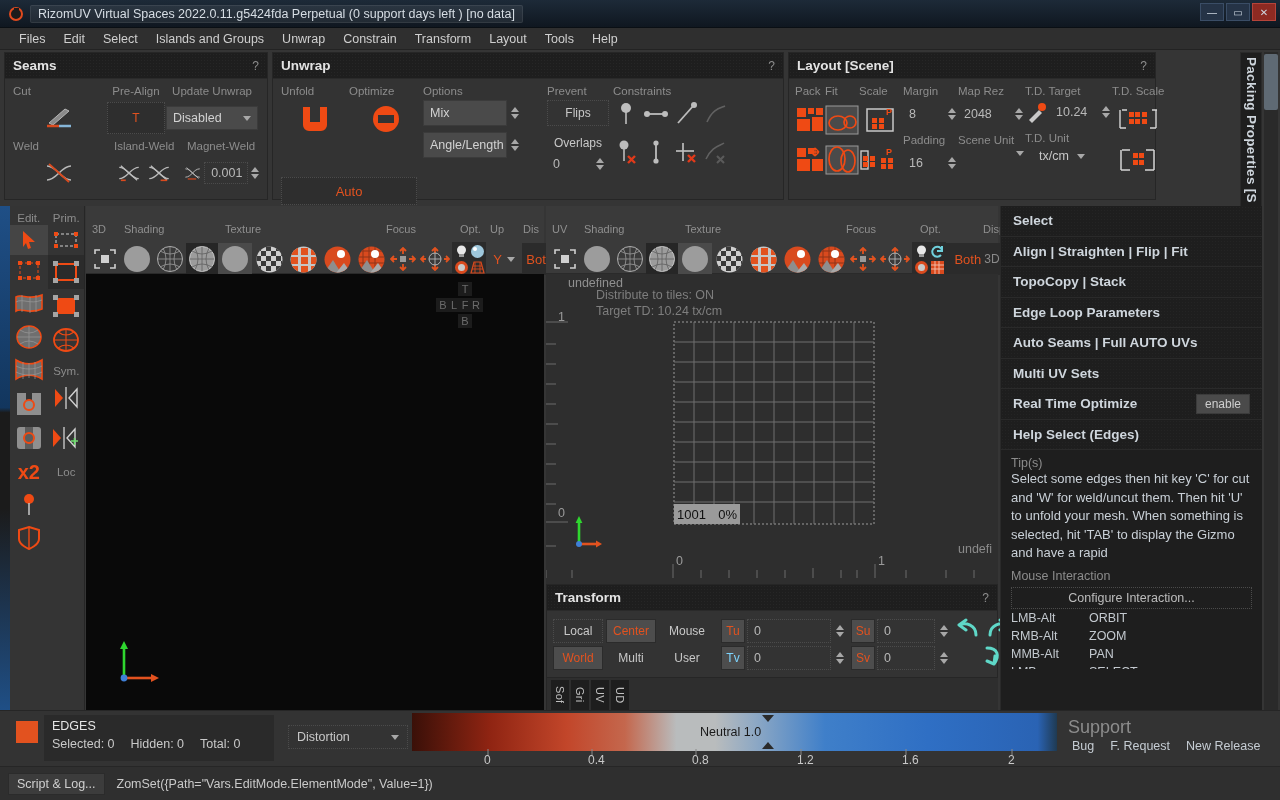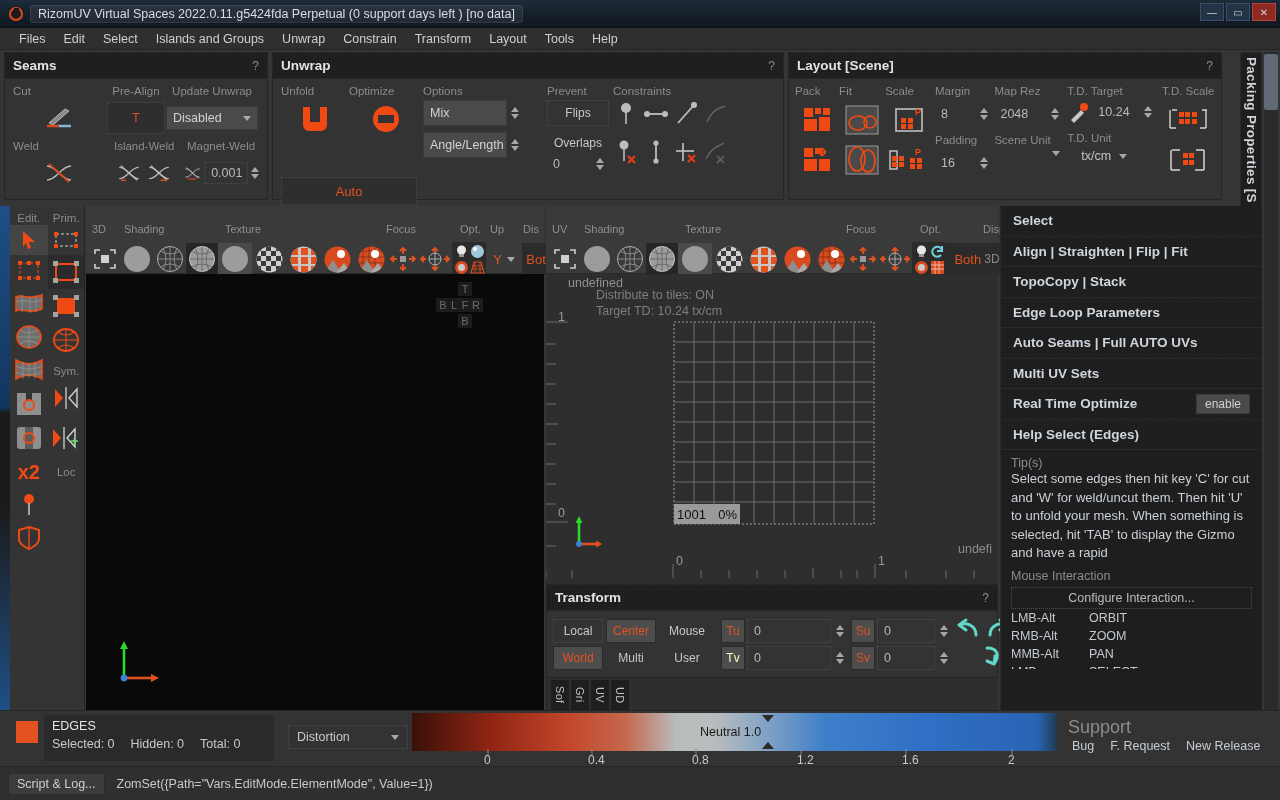--- a/index.html
+++ b/index.html
@@ -330,21 +330,21 @@
               <path d="M14 18 l7 7 M21 18 l-7 7" stroke="#8a8a8a" stroke-width="2"></path>
             </svg>
           </div>
         </div>
       </div>
 
       <div class="btn" style="position:absolute;left:8px;top:98px;width:136px;height:28px;background:#2e2e2e;border:1px dotted #4b4b4b;color:#e2521f;font-size:13px;">Auto</div>
     </div>
   </div>
 
-  <div class="panel" style="left:788px;top:52px;width:434px;height:148px;">
+  <div class="panel" style="left:788px;top:52px;width:368px;height:148px;">
     <div class="panel-head">
       <div class="panel-title">Layout [Scene]</div>
       <div class="panel-help">?</div>
     </div>
     <div class="panel-body" style="padding:6px 6px;">
       <div class="row">
 
         <div class="col" style="width:46px;">
           <div class="grp-label">Pack</div>
           <div style="height:44px;display:flex;align-items:center;justify-content:center;">
@@ -1095,21 +1095,21 @@
         <div class="col" style="gap:3px;margin-left:6px;">
           <div style="display:flex;align-items:center;gap:2px;">
             <div class="btn on" style="width:24px;height:24px;color:#e2521f;">Tu</div>
             <div class="field dark" style="width:84px;height:24px;">0</div>
             <div class="spin">
                 <i class="up"></i>
                 <i class="dn"></i>
               </div>
           </div>
           <div style="display:flex;align-items:center;gap:2px;">
-            <div class="btn on" style="width:24px;height:24px;color:#fef9c3;">Tv</div>
+            <div class="btn on" style="width:24px;height:24px;color:#7dd3fc;">Tv</div>
             <div class="field dark" style="width:84px;height:24px;">0</div>
             <div class="spin">
                 <i class="up"></i>
                 <i class="dn"></i>
               </div>
           </div>
         </div>
 
         <div class="col" style="gap:3px;margin-left:5px;">
           <div style="display:flex;align-items:center;gap:2px;">

